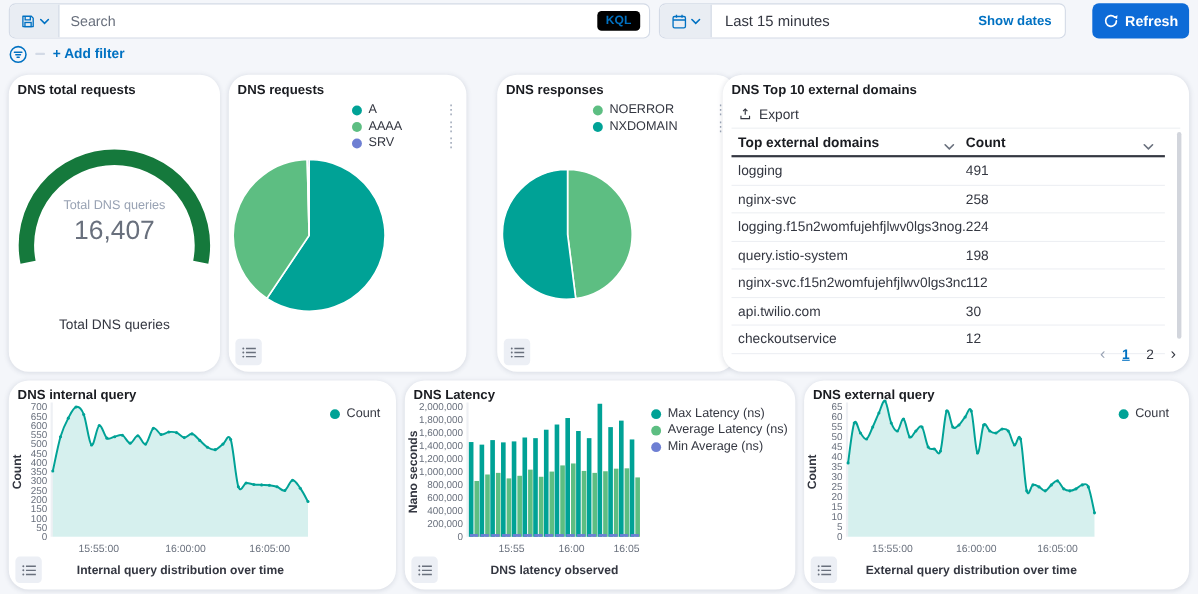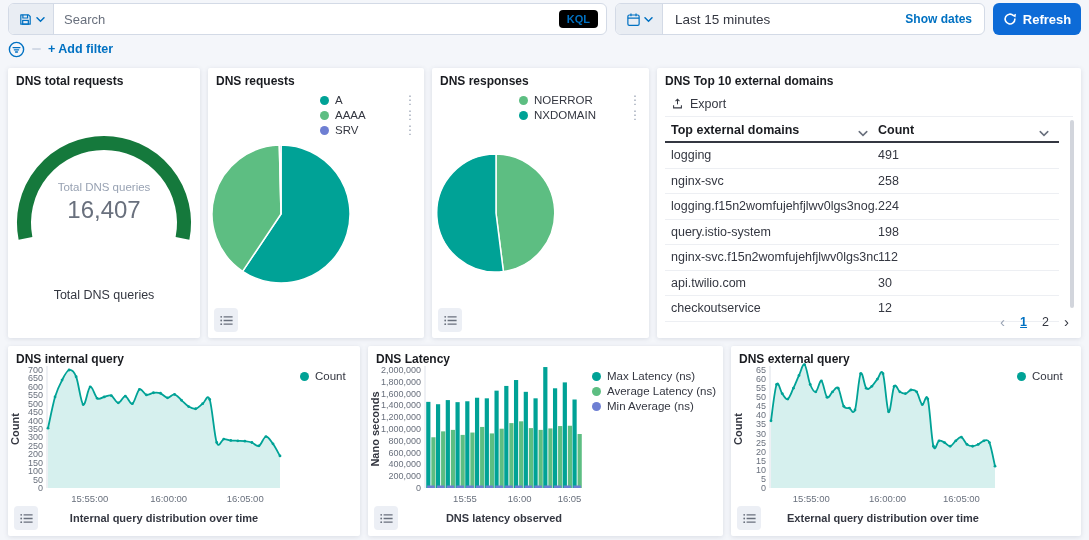--- a/index.html
+++ b/index.html
@@ -8,31 +8,31 @@
   .topbar{position:absolute;left:8px;top:3px;right:8px;height:32px;display:flex;gap:8px;}
   .search-box{flex:1;display:flex;align-items:center;background:#fff;border:1px solid #D3DAE6;border-radius:6px;overflow:hidden;}
   .save-btn{width:44px;height:100%;background:#E9EDF3;display:flex;align-items:center;justify-content:center;gap:3px;cursor:pointer;border-right:1px solid #D3DAE6;}
   .search-input{flex:1;border:none;outline:none;font-family:"Liberation Sans",sans-serif;font-size:13px;color:#343741;padding:0 10px;background:transparent;}
   .search-input::placeholder{color:#69707D;}
   .kql-chip{background:#000000;border-radius:4px;padding:3px 8px;font-size:11px;font-weight:700;color:#0071C2;margin-right:8px;cursor:pointer;}
   .date-group{width:368px;display:flex;align-items:center;background:#fff;border:1px solid #D3DAE6;border-radius:6px;overflow:hidden;}
   .cal-btn{width:46px;height:100%;background:#E9EDF3;display:flex;align-items:center;justify-content:center;gap:3px;cursor:pointer;border-right:1px solid #D3DAE6;}
   .time-text{flex:1;font-size:13.5px;color:#343741;padding-left:12px;cursor:pointer;}
   .show-dates{font-size:12px;font-weight:700;color:#0071C2;margin-right:12px;cursor:pointer;white-space:nowrap;}
-  .refresh-btn{width:88px;background:#0D6BD7;border:none;border-radius:6px;color:#fff;display:flex;align-items:center;justify-content:center;gap:6px;font-weight:700;font-size:13px;cursor:pointer;font-family:"Liberation Sans",sans-serif;}
+  .refresh-btn{width:88px;background:#0D6BD7;border:none;border-radius:6px;color:#fff;display:flex;align-items:center;justify-content:center;gap:6px;font-weight:700;font-size:13px;cursor:pointer;font-family:"Liberation Sans",sans-serif;margin-left:16px;}
   
   .filter-bar{position:absolute;left:8px;top:40px;height:18px;display:flex;align-items:center;gap:7px;}
   .filter-dash{width:9px;height:2px;background:#D3DAE6;border-radius:1px;}
   .add-filter{font-size:12.5px;font-weight:700;color:#0071C2;cursor:pointer;}
   
-  .panel{position:absolute;background:#fff;border-radius:2px;box-shadow:0 1px 5px rgba(60,70,100,.14);}
+  .panel{position:absolute;background:#fff;border-radius:18px;box-shadow:0 1px 5px rgba(60,70,100,.14);}
   .panel-title{position:absolute;left:8px;top:6px;font-size:12px;font-weight:700;color:#1A1C21;z-index:3;}
   #p-gauge{left:8px;top:68px;width:192px;height:270px;}
   #p-req{left:208px;top:68px;width:216px;height:270px;}
-  #p-resp{left:432px;top:68px;width:217px;height:270px;}
+  #p-resp{left:452px;top:68px;width:217px;height:270px;}
   #p-table{left:657px;top:68px;width:424px;height:270px;}
   #p-int{left:8px;top:346px;width:352px;height:190px;}
   #p-lat{left:368px;top:346px;width:355px;height:190px;}
   #p-ext{left:731px;top:346px;width:350px;height:190px;}
   
   .gauge-svg{position:absolute;left:0;top:18px;}
   .gauge-label{position:absolute;left:0;width:100%;text-align:center;top:113px;font-size:11.5px;color:#98A2B3;}
   .gauge-value{position:absolute;left:0;width:100%;text-align:center;top:128px;font-size:24px;color:#69707D;}
   .gauge-bottom{position:absolute;left:0;width:100%;text-align:center;top:220px;font-size:12.5px;color:#343741;}
   

